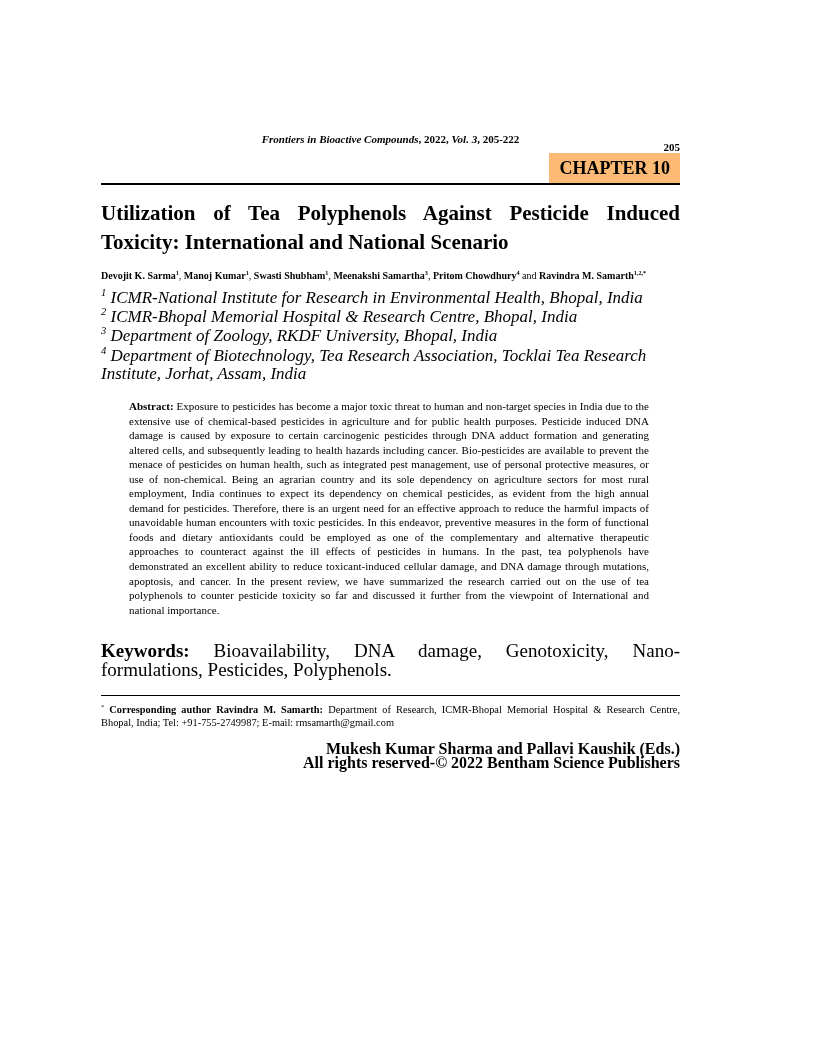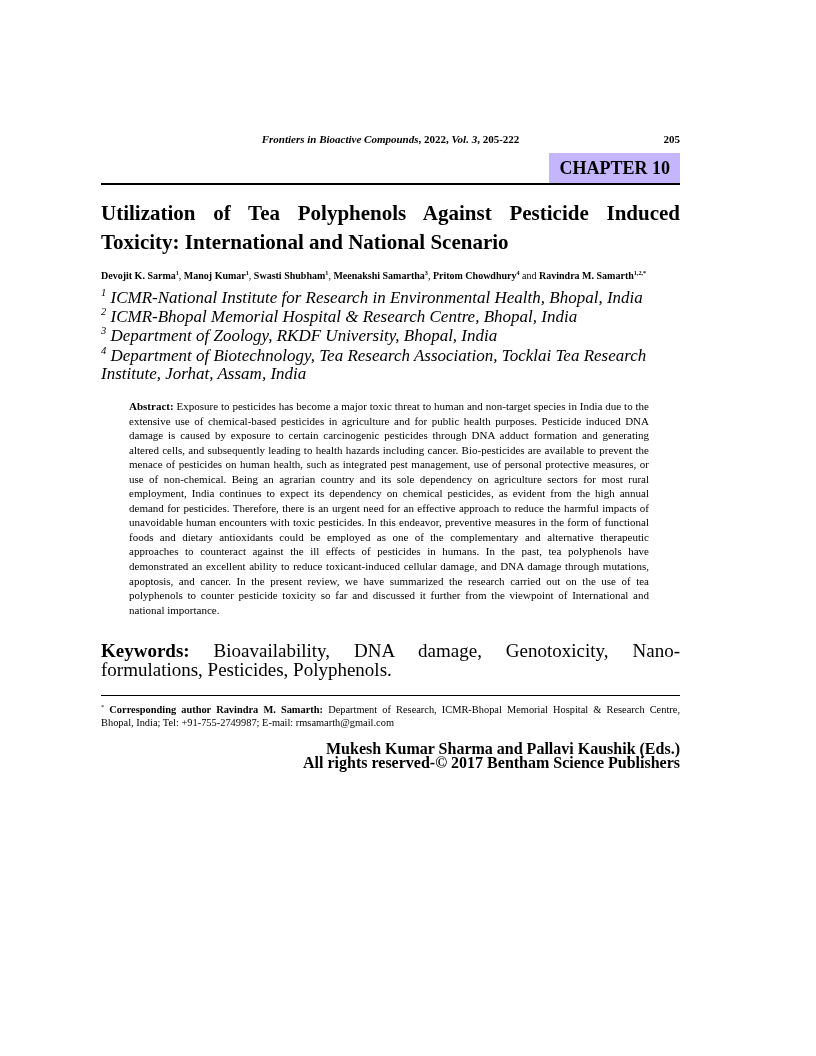--- a/index.html
+++ b/index.html
@@ -21,32 +21,32 @@
     font-size: 11px;
     font-weight: bold;
     line-height: 13px;
     white-space: nowrap;
   }
   .running-header .it { font-style: italic; }
   .running-header span { white-space: pre-wrap; }
   .page-num {
     position: absolute;
     right: 0;
-    top: 0;
+    top: 8px;
     font-weight: bold;
     font-style: normal;
   }
   .chapter-row {
     margin-top: 7px;
     border-bottom: 2px solid #000000;
     text-align: right;
   }
   .chapter-badge {
     display: inline-block;
-    background: #c4b5fd;
+    background: #fdba74;
     font-size: 18px;
     line-height: 22px;
     font-weight: bold;
     padding: 4px 10px;
     vertical-align: bottom;
   }
   .chapter-title {
     margin: 14px 0 0 0;
     font-size: 21px;
     line-height: 29px;
@@ -134,16 +134,16 @@
   <p class="abstract"><span class="label">Abstract:</span> <span>Exposure to pesticides has become a major toxic threat to human and non-target species in India due to the extensive use of chemical-based pesticides in agriculture and for public health purposes. Pesticide induced DNA damage is caused by exposure to certain carcinogenic pesticides through DNA adduct formation and generating altered cells, and subsequently leading to health hazards including cancer. Bio-pesticides are available to prevent the menace of pesticides on human health, such as integrated pest management, use of personal protective measures, or use of non-chemical. Being an agrarian country and its sole dependency on agriculture sectors for most rural employment, India continues to expect its dependency on chemical pesticides, as evident from the high annual demand for pesticides. Therefore, there is an urgent need for an effective approach to reduce the harmful impacts of unavoidable human encounters with toxic pesticides. In this endeavor, preventive measures in the form of functional foods and dietary antioxidants could be employed as one of the complementary and alternative therapeutic approaches to counteract against the ill effects of pesticides in humans. In the past, tea polyphenols have demonstrated an excellent ability to reduce toxicant-induced cellular damage, and DNA damage through mutations, apoptosis, and cancer. In the present review, we have summarized the research carried out on the use of tea polyphenols to counter pesticide toxicity so far and discussed it further from the viewpoint of International and national importance.</span></p>
 
   <p class="keywords"><span class="label">Keywords:</span> <span>Bioavailability, DNA damage, Genotoxicity, Nano-formulations, Pesticides, Polyphenols.</span></p>
 
   <hr class="footnote-divider">
 
   <p class="footnote"><sup>*</sup> <span class="bold">Corresponding author Ravindra M. Samarth:</span> <span>Department of Research, ICMR-Bhopal Memorial Hospital &amp; Research Centre, Bhopal, India; Tel: +91-755-2749987; E-mail: rmsamarth@gmail.com</span></p>
 
   <div class="book-footer">
     <p>Mukesh Kumar Sharma and Pallavi Kaushik (Eds.)</p>
-    <p>All rights reserved-© 2017 Bentham Science Publishers</p>
+    <p>All rights reserved-© 2022 Bentham Science Publishers</p>
   </div>
 
 </div>
 
 </body></html>

